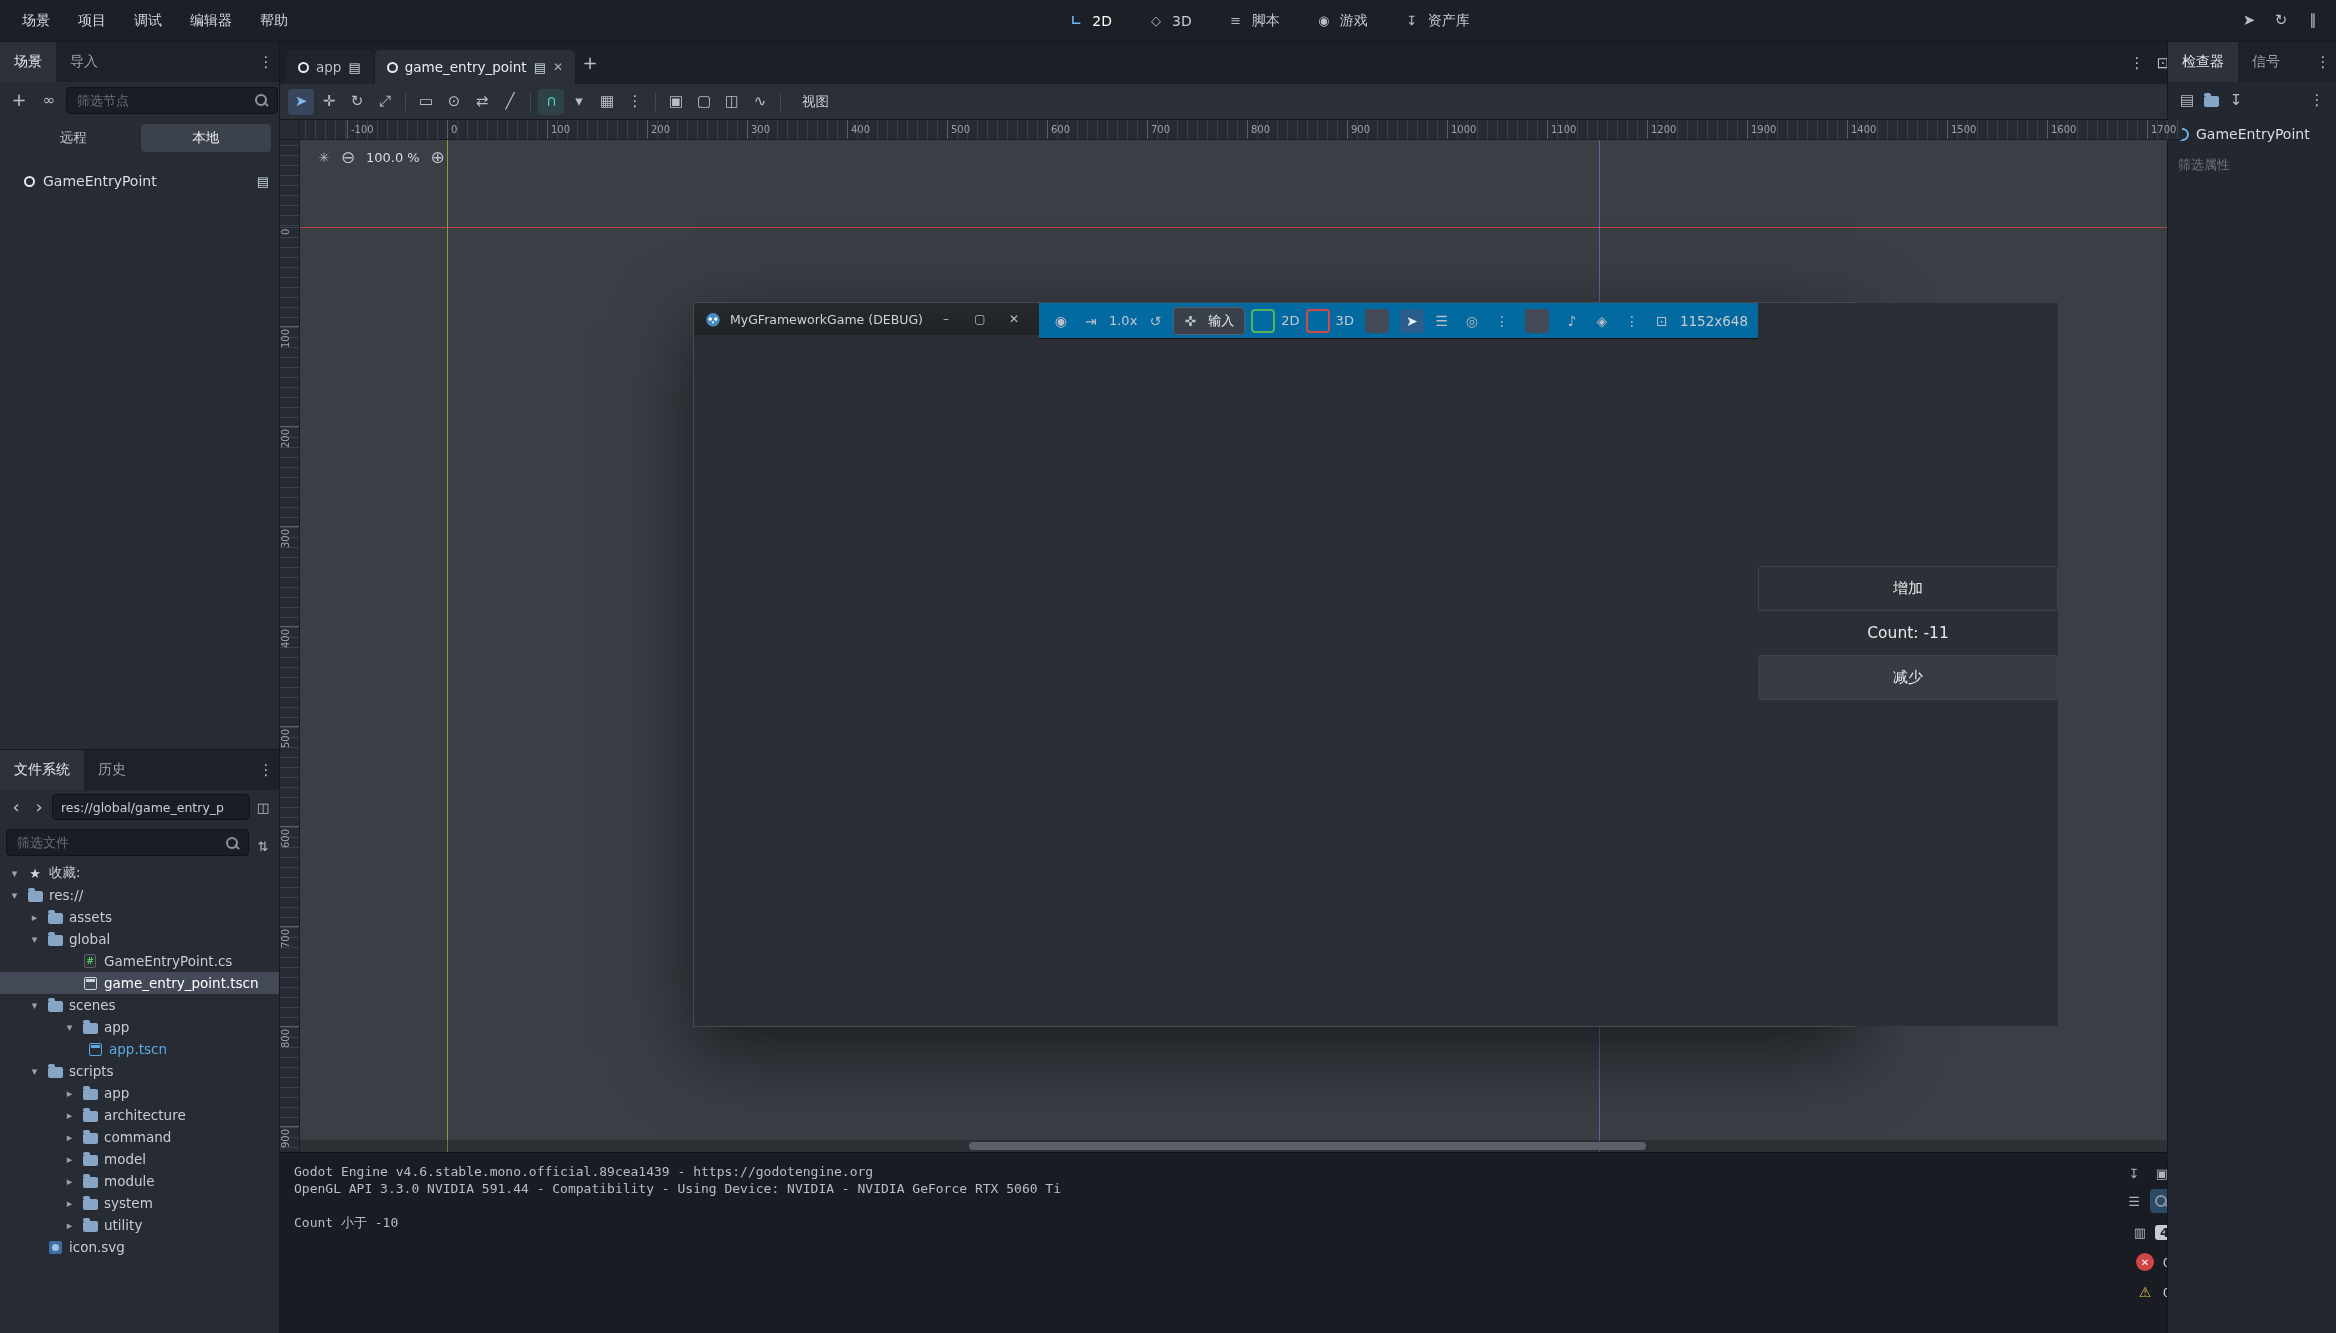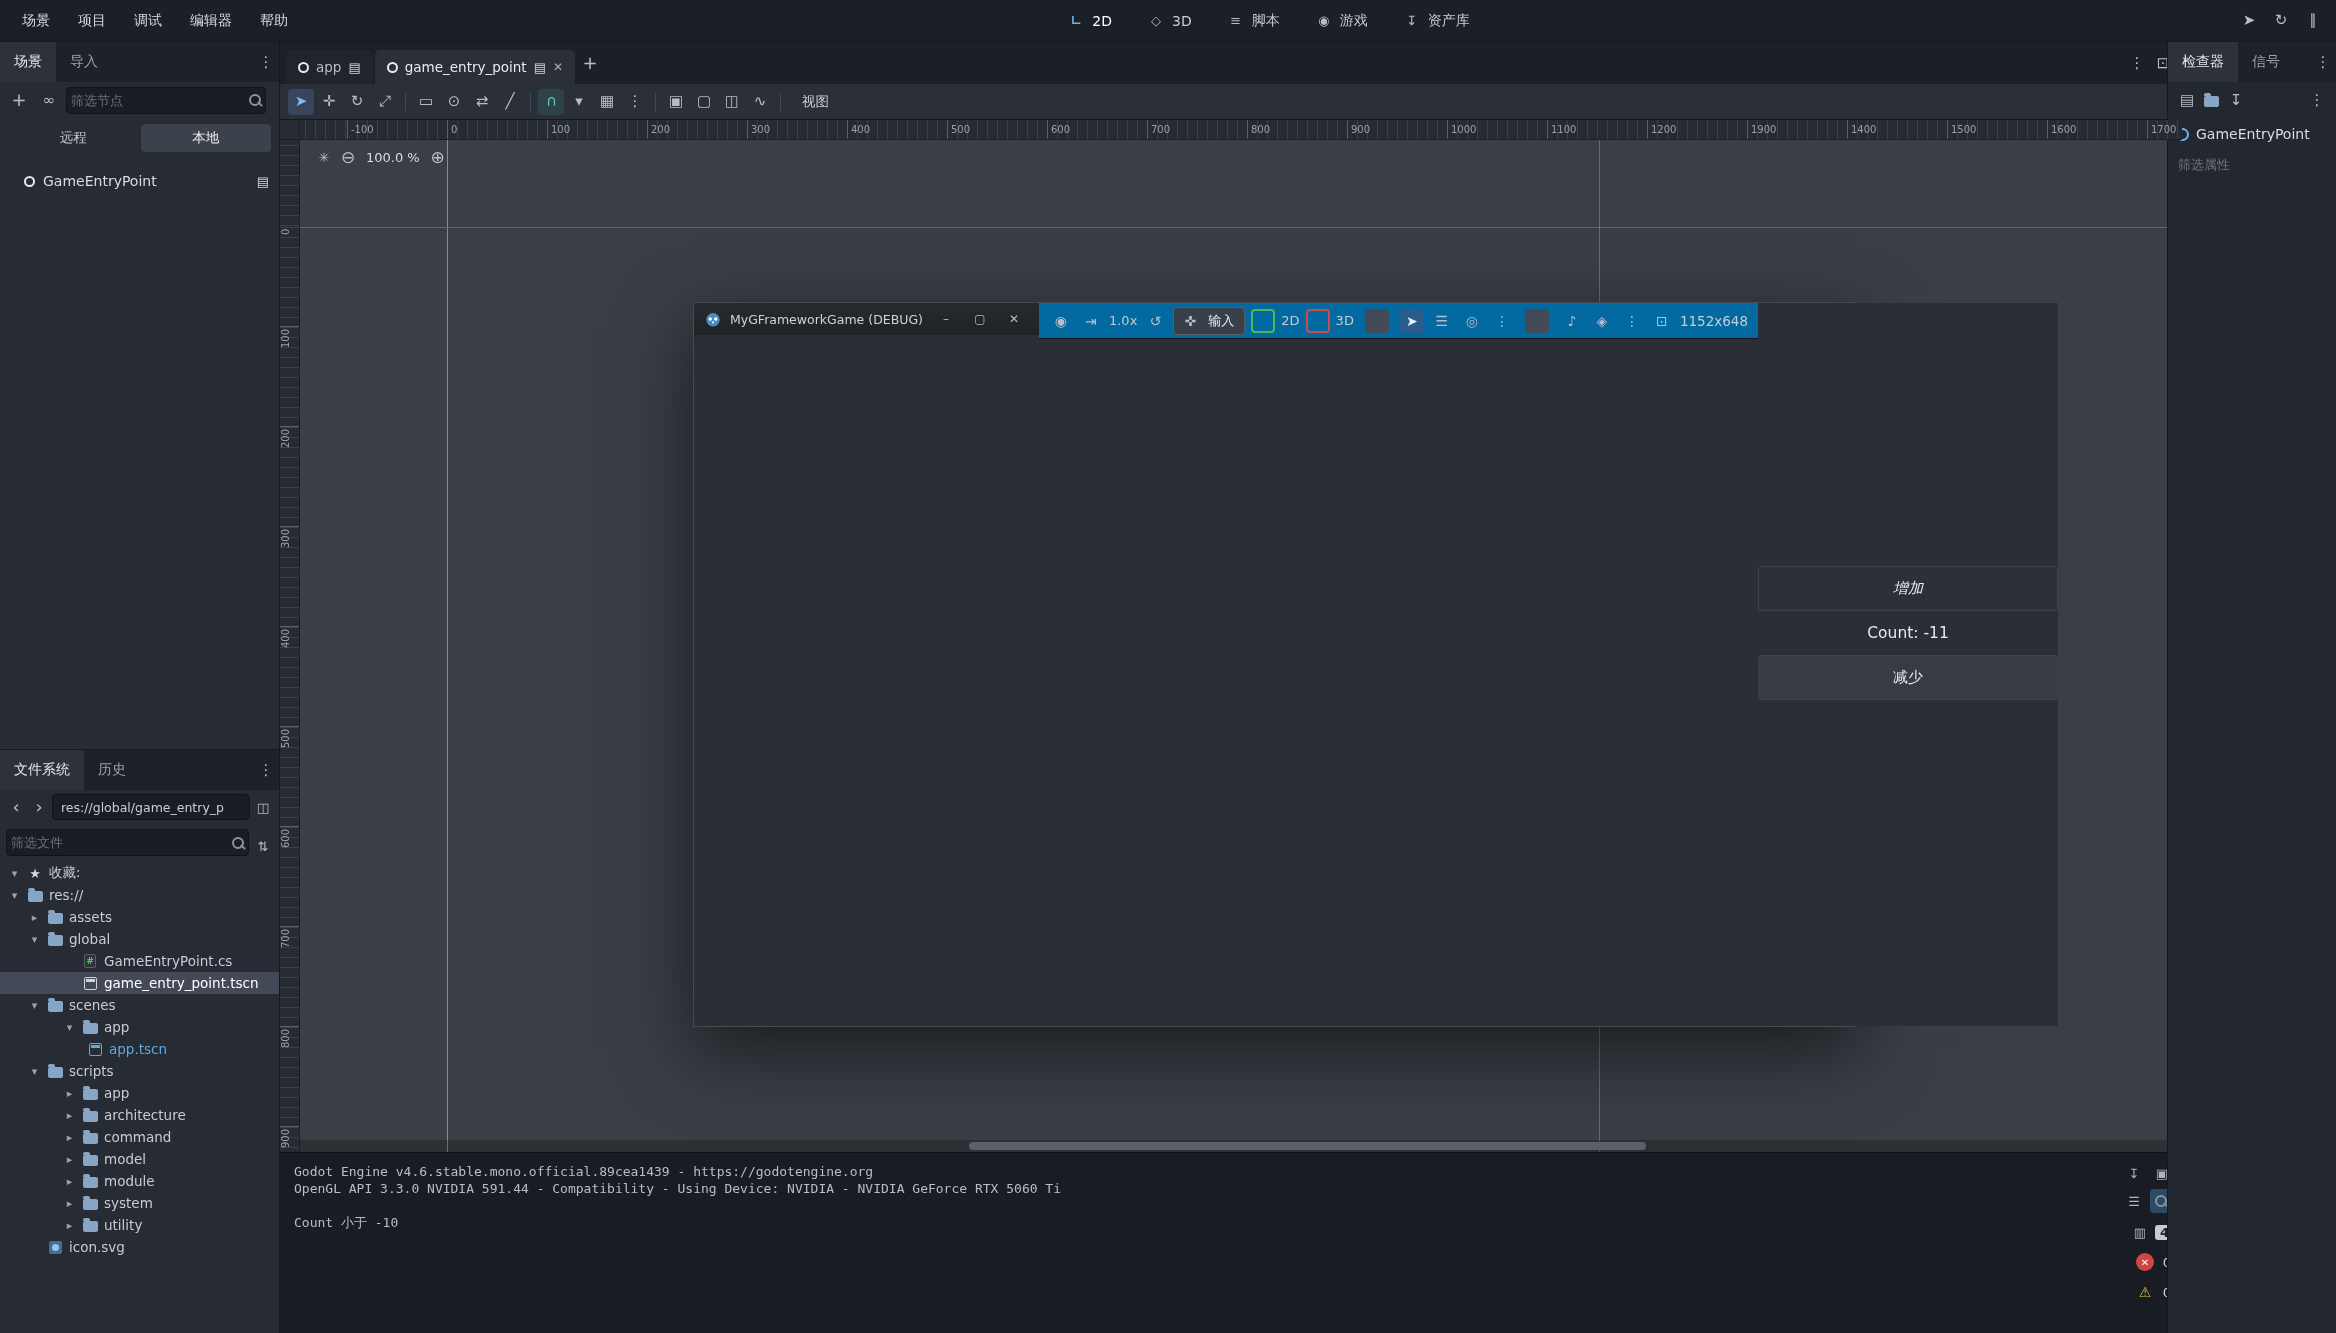--- a/index.html
+++ b/index.html
@@ -102,21 +102,21 @@
   .left-dock{position:absolute;top:42px;left:0;width:280px;bottom:0;background:#262b34;display:flex;flex-direction:column;border-right:1px solid #14171d;}
   .right-dock{position:absolute;top:42px;right:0;width:169px;bottom:0;background:#23272f;border-left:1px solid #14171d;}
   .dock-tabs{display:flex;align-items:stretch;height:40px;background:#1d2128;flex:none;}
   .dock-tab{display:flex;align-items:center;padding:0 14px;font-size:14px;color:#9ba1aa;}
   .dock-tab.active{background:#2c313a;color:#e4e6ea;}
   .dock-tabs .spacer{flex:1;}
   .dock-tabs .gi{align-self:center;}
 
   .scene-dock{height:708px;display:flex;flex-direction:column;border-bottom:1px solid #14171d;}
   .scene-toolbar{display:flex;align-items:center;gap:4px;height:36px;padding:0 6px;background:#262b34;flex:none;}
-  .search-box{flex:1;display:flex;align-items:center;background:#1a1d23;border:1px solid #101216;border-radius:4px;height:27px;padding:0 2px;gap:6px;}
+  .search-box{flex:1;display:flex;align-items:center;background:#1a1d23;border:1px solid #101216;border-radius:4px;height:27px;padding:0 8px;gap:6px;}
   .search-box input{flex:1;min-width:0;background:transparent;border:none;outline:none;color:#c9cdd4;font-size:13px;}
   .search-box input::placeholder{color:#6b7078;}
   .remote-local{display:flex;gap:2px;padding:6px 8px;flex:none;}
   .mode-btn{flex:1;height:28px;display:flex;align-items:center;justify-content:center;border-radius:4px;color:#c2c6cc;font-size:13.5px;}
   .mode-btn.active{background:#3c424b;color:#eceef1;}
   .scene-tree{flex:1;padding-top:8px;}
   .scene-tree-row{display:flex;align-items:center;gap:8px;height:30px;padding:0 10px 0 24px;}
   .scene-tree-row .label{flex:1;font-size:14px;color:#dadce0;}
 
   .fs-dock{flex:1;display:flex;flex-direction:column;min-height:0;}
@@ -185,21 +185,21 @@
   .gt-item{display:flex;align-items:center;gap:6px;color:#c6cad1;font-size:13px;}
   .gt-item .gico{display:inline-flex;align-items:center;justify-content:center;width:24px;height:24px;border-radius:4px;font-size:14px;color:#b9bec6;}
   .gt-item .gico:not([data-icon]){display:none;}
   .gt-item .gtxt:empty{display:none;}
   .gt-item.active{background:#3a404a;border:1px solid #565d68;border-radius:4px;padding:1px 10px 1px 4px;color:#e8ebef;}
   .gt-item.selected .gico{background:#2b5d8c;color:#e8f3ff;}
   .gw-res{margin-left:auto;font-size:13.5px;color:#c8ccd2;}
   .gw-content{flex:1;display:flex;align-items:center;justify-content:center;background:#2b2e34;}
   .gw-col{display:flex;flex-direction:column;align-items:center;gap:13px;margin-top:-64px;}
   .gw-btn{width:300px;height:45px;display:flex;align-items:center;justify-content:center;font-size:15px;color:#e8eaed;border-radius:3px;border:1px solid #3d424b;}
-  .gw-btn.inc{background:#2c3037;font-style:italic;}
+  .gw-btn.inc{background:#2c3037;}
   .gw-btn.dec{background:#363b44;}
   .gw-count{font-size:15.5px;color:#e8eaed;}
 
   
   .output-panel{position:absolute;left:280px;right:154px;top:1152px;bottom:0;background:#191d23;border-top:1px solid #101216;display:flex;}
   .output-lines{flex:1;padding:10px 0 0 14px;overflow:hidden;}
   .output-line{font-family:"DejaVu Sans Mono","Liberation Mono",monospace;font-size:13px;line-height:17px;min-height:17px;color:#b8bec8;white-space:pre;}
   .output-side{width:64px;flex:none;display:flex;flex-direction:column;align-items:flex-end;gap:8px;padding:8px 8px 0 0;}
   .o-btn-grid{display:grid;grid-template-columns:24px 24px;gap:4px;justify-items:center;}
   .o-btn{width:24px;height:24px;display:flex;align-items:center;justify-content:center;border-radius:4px;color:#aeb4bc;font-size:13px;}

